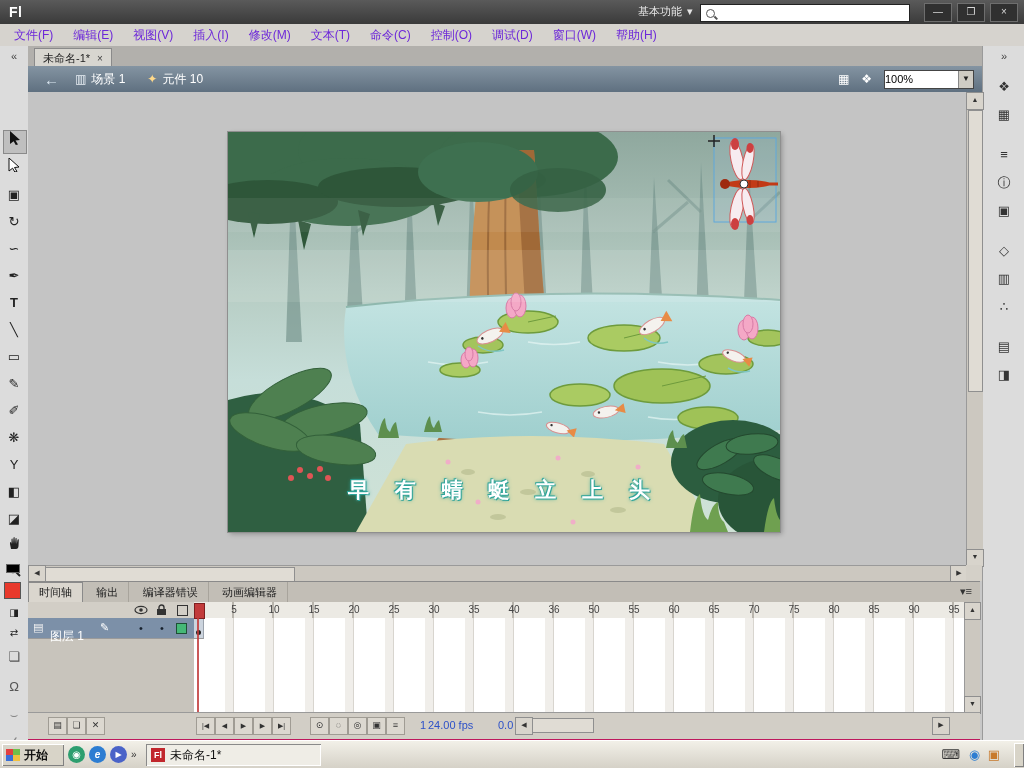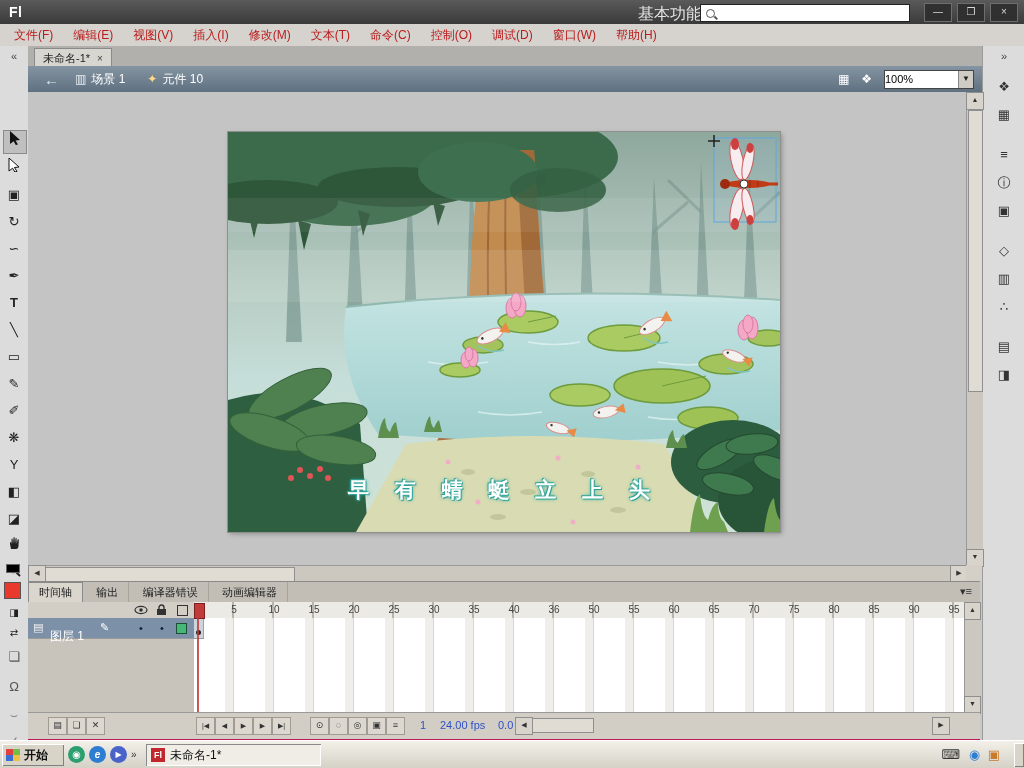--- a/index.html
+++ b/index.html
@@ -3,33 +3,33 @@
 <meta charset="utf-8">
 <style>
   html,body{margin:0;padding:0}
   body{width:1024px;height:768px;position:relative;overflow:hidden;background:#c8c8c8;
        font-family:"Liberation Sans","DejaVu Sans",sans-serif;font-size:12px;color:#111;
        -webkit-user-select:none;user-select:none}
   
   .titlebar{position:absolute;left:0;top:0;width:1024px;height:24px;
             background:linear-gradient(#5a5a5a,#3a3a3a);color:#e9e9e9;display:flex;align-items:center}
   .fl-logo{margin-left:9px;font-weight:bold;font-size:14px;color:#fff;letter-spacing:.5px}
-  .ws{position:absolute;left:638px;top:4px;display:flex;align-items:center;gap:5px;font-size:16px;color:#e4e4e4;cursor:default}
+  .ws{position:absolute;left:638px;top:4px;display:flex;align-items:center;gap:5px;font-size:11px;color:#e4e4e4;cursor:default}
   .searchbox{position:absolute;left:700px;top:4px;width:208px;height:16px;background:#fff;border:1px solid #222;
              display:flex;align-items:center}
   .mag{width:7px;height:7px;border:1.5px solid #555;border-radius:50%;position:relative;margin:0 5px 0 5px;flex:0 0 auto}
   .mag::after{content:"";position:absolute;width:4px;height:1.5px;background:#555;right:-4px;bottom:-2px;transform:rotate(45deg)}
   .searchbox input{border:none;outline:none;flex:1;font-size:11px;height:12px;background:transparent}
   .winbtns{position:absolute;right:6px;top:3px;display:flex;gap:5px}
   .wbtn{width:26px;height:17px;background:#303030;border:1px solid #6e6e6e;color:#d8d8d8;
         font-size:10px;line-height:15px;text-align:center;cursor:default}
   
   .menubar{position:absolute;left:0;top:24px;width:1024px;height:22px;background:#d6d3ce;
            border-bottom:1px solid #9e9b94;display:flex;align-items:center;padding-left:4px}
-  .mi{padding:3px 10px;color:#b91c1c;cursor:default}
+  .mi{padding:3px 10px;color:#6d28d9;cursor:default}
   
   .lstrip{position:absolute;left:0;top:46px;width:28px;height:694px;background:#dcdcdc;border-right:1px solid #9a9a9a}
   .rstrip{position:absolute;left:982px;top:46px;width:42px;height:694px;background:#dcdcdc;border-left:1px solid #9a9a9a}
   .tool{position:absolute;left:3px;width:22px;height:22px;line-height:22px;text-align:center;font-size:13px;color:#222;cursor:default}
   .tool.active{background:#bfbfbf;border:1px solid #8a8a8a;line-height:20px}
   .pi{position:absolute;left:8px;width:26px;height:22px;line-height:22px;text-align:center;font-size:13px;color:#333;cursor:default}
   .collapse{position:absolute;top:4px;font-size:11px;color:#444;width:100%;text-align:center;cursor:default}
   .swatch-red{position:absolute;left:4px;top:536px;width:15px;height:15px;background:#e8392c;border:1px solid #555}
   .swatch-stroke{position:absolute;left:6px;top:518px;width:12px;height:7px;background:#000;border:1px solid #666}
   
@@ -523,21 +523,21 @@
       <span class="cbtn" style="left:225px;font-size:7px">▶</span>
       <span class="cbtn" style="left:244px;font-size:7px">▶|</span>
 
       <span class="cbtn" style="left:282px">⊙</span>
       <span class="cbtn" style="left:301px">◌</span>
       <span class="cbtn" style="left:320px">◎</span>
       <span class="cbtn" style="left:339px">▣</span>
       <span class="cbtn" style="left:358px">≡</span>
 
       <span class="hot" style="left:392px">1</span>
-      <span class="hot" style="left:412px">24.00 fps</span>
+      <span class="hot" style="left:400px">24.00 fps</span>
       <span class="hot" style="left:470px">0.0 s</span>
 
       <span class="sarr" style="left:487px;top:4px">◀</span>
       <span class="sthumb" style="left:504px;top:5px;width:60px;height:13px"></span>
       <span class="sarr" style="left:904px;top:4px">▶</span>
     </div>
   </div>
 
   <div class="taskbar">
     <div class="startbtn">

